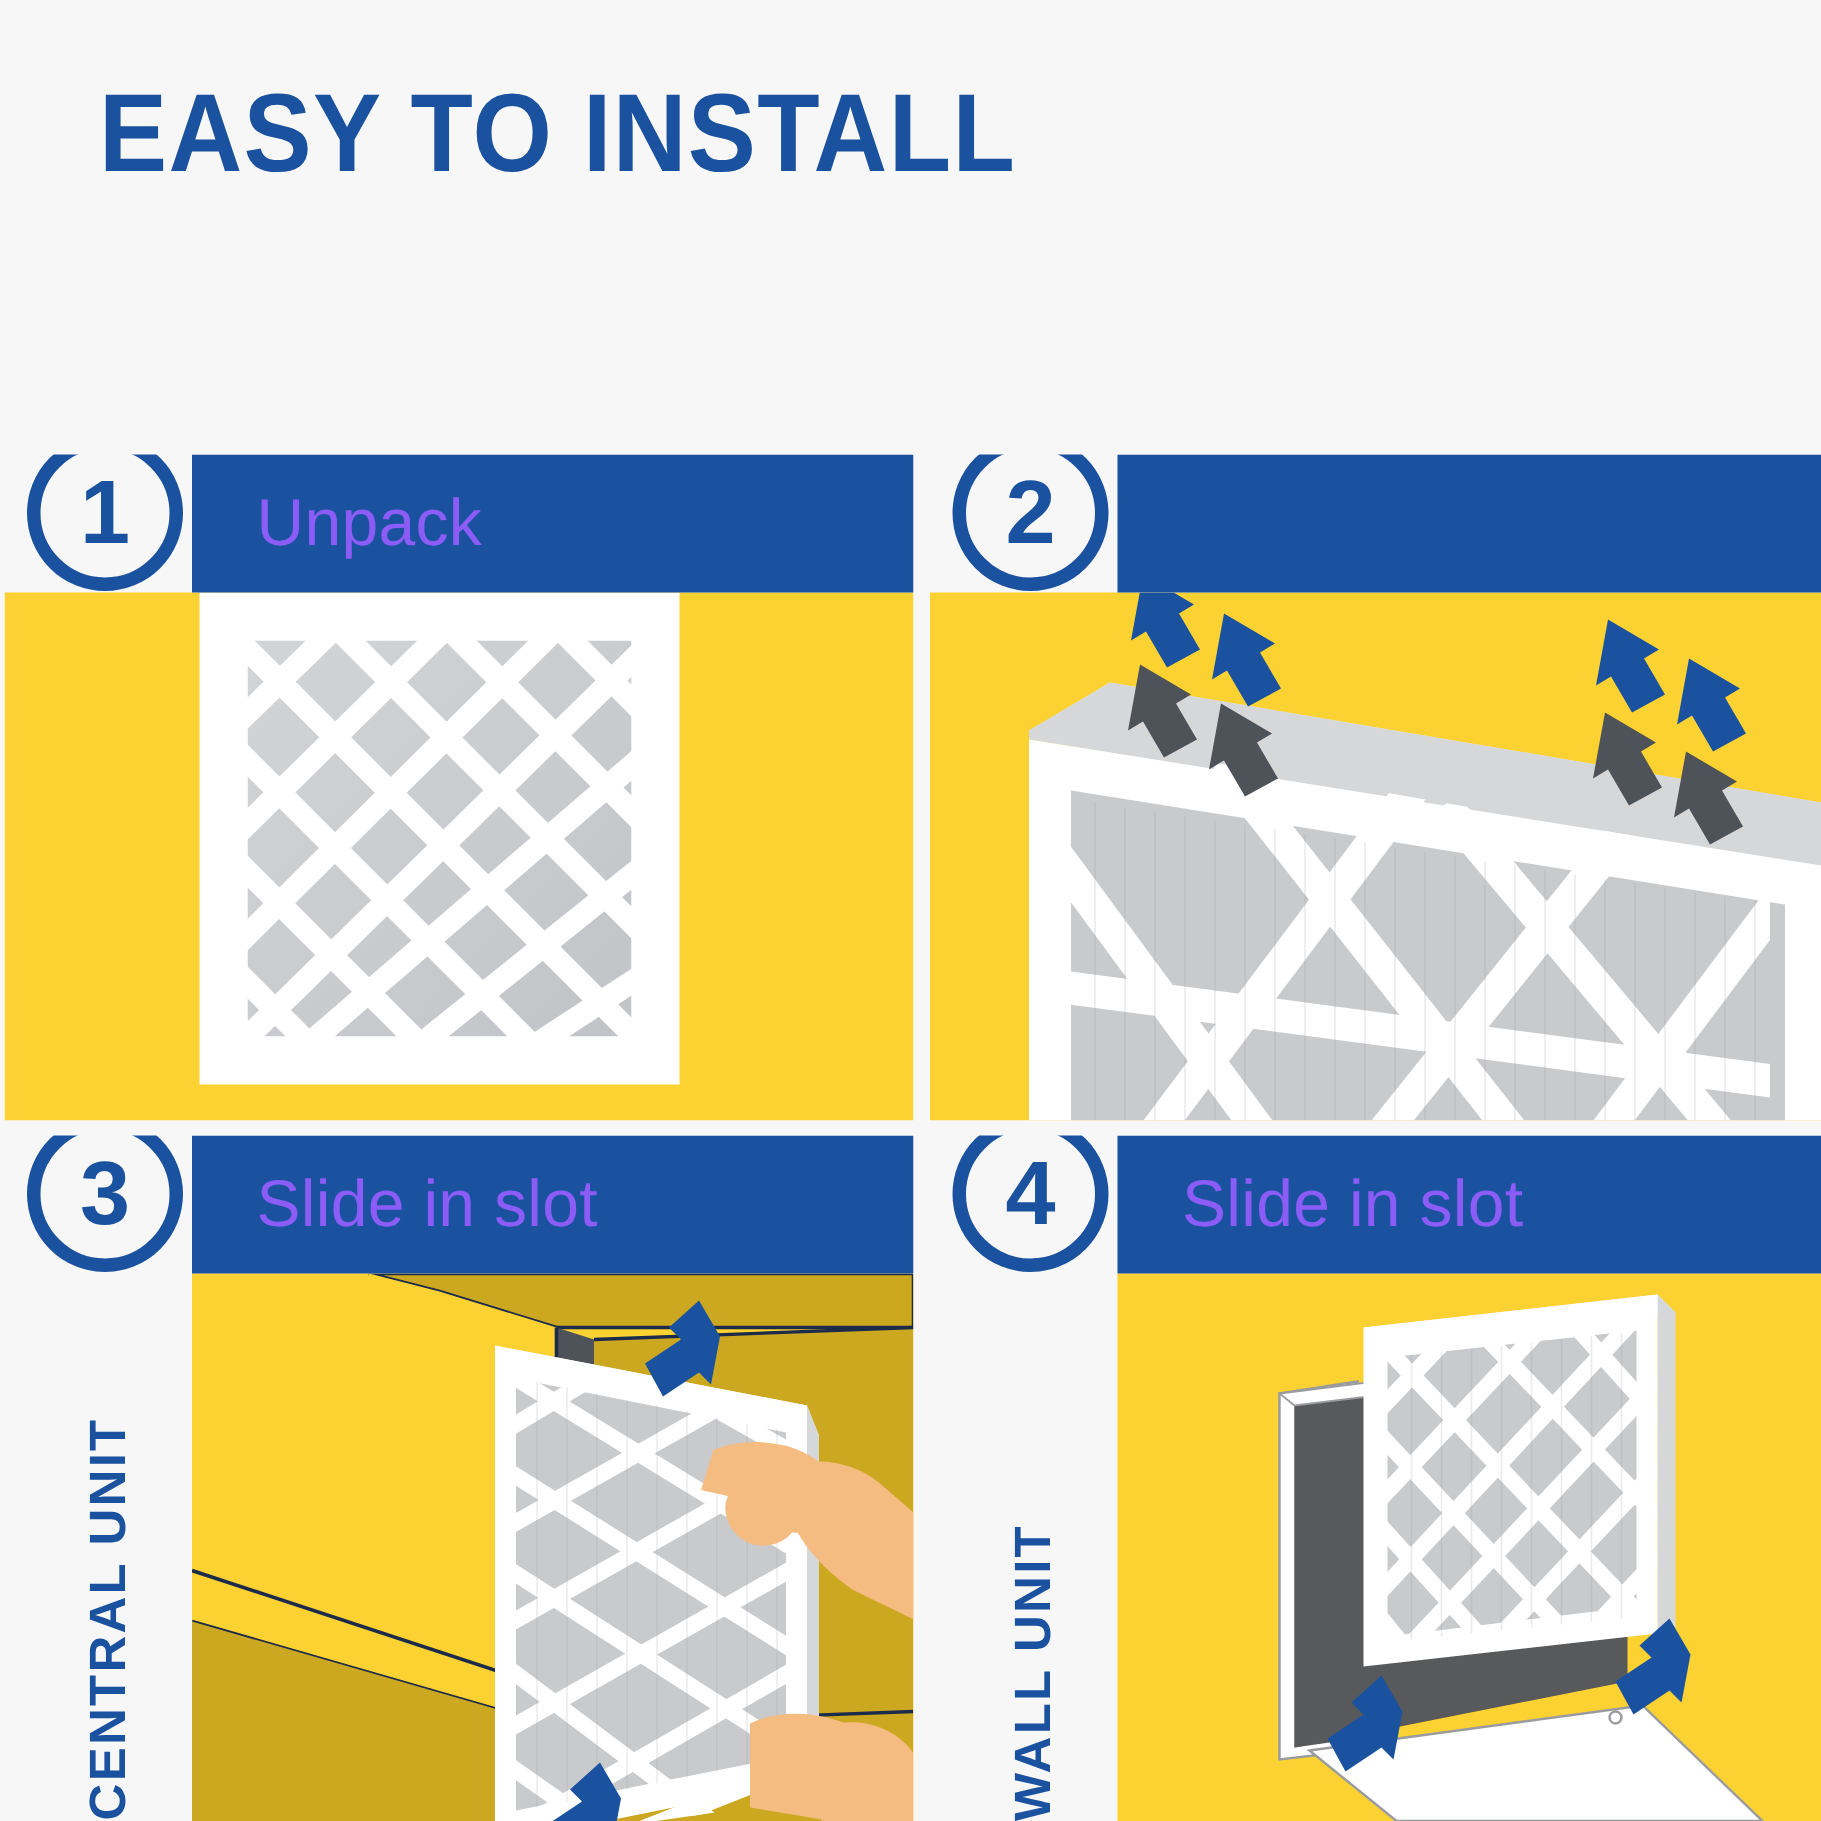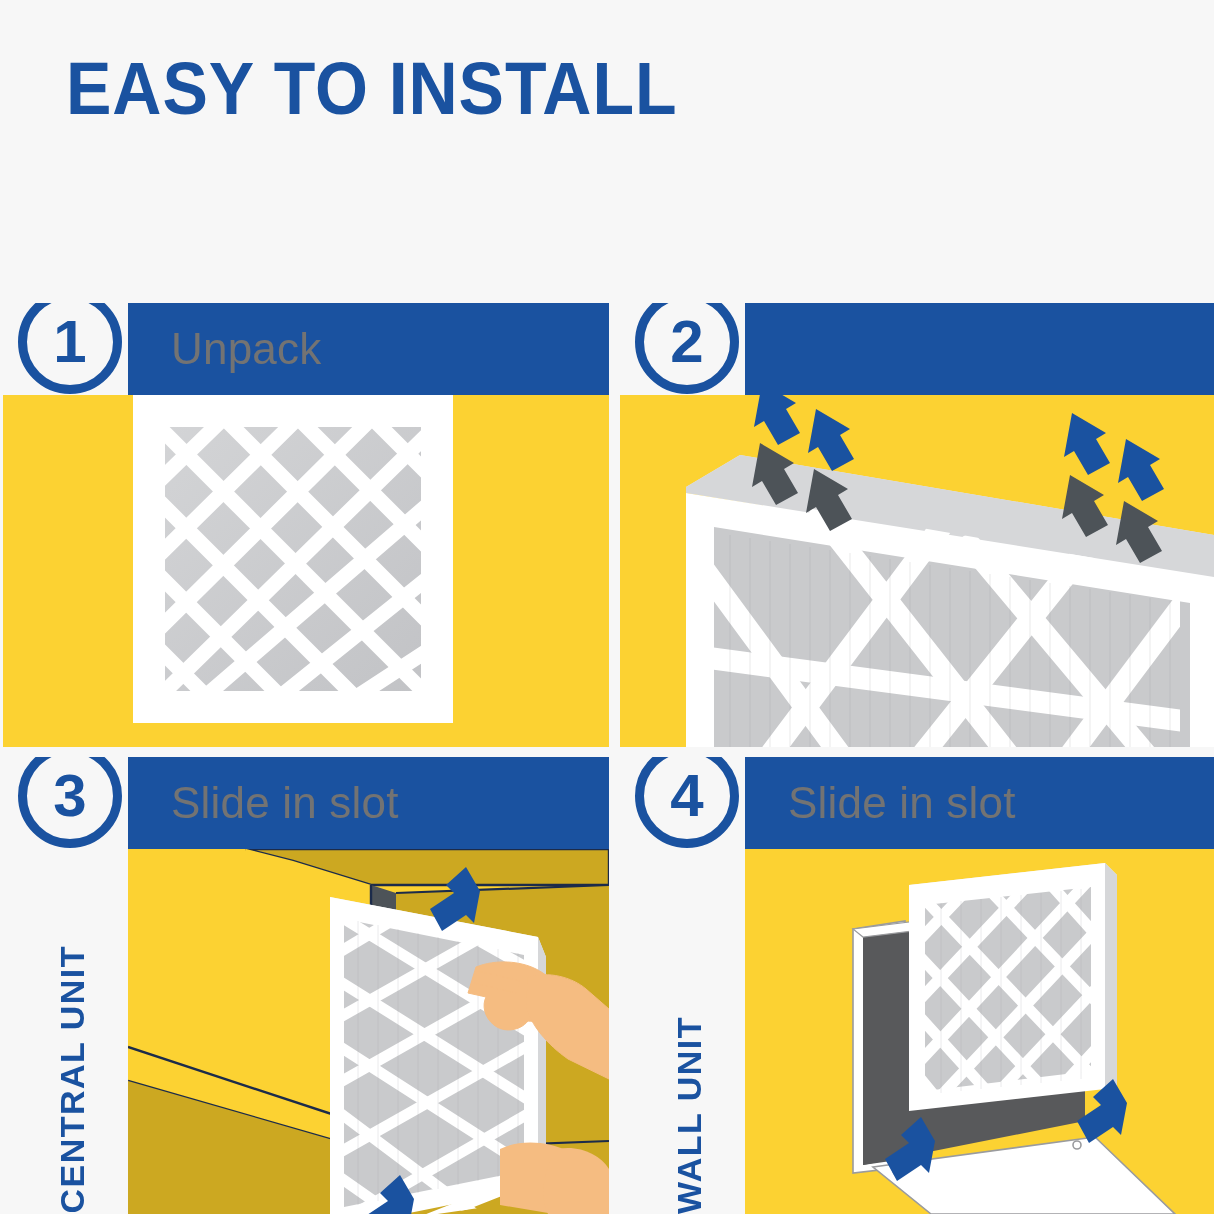--- a/index.html
+++ b/index.html
@@ -62,21 +62,21 @@
     right: 0;
     height: 92px;
     background: #1a52a0;
   }
   .header-label {
     position: absolute;
     left: 168px;
     top: 0;
     height: 92px;
     line-height: 92px;
-    color: #737373;
+    color: #8b5cf6;
     font-size: 44px;
     font-weight: 400;
     white-space: nowrap;
     letter-spacing: 0.2px;
   }
   .step-circle {
     position: absolute;
     left: 15px;
     top: -13px;
     width: 104px;

